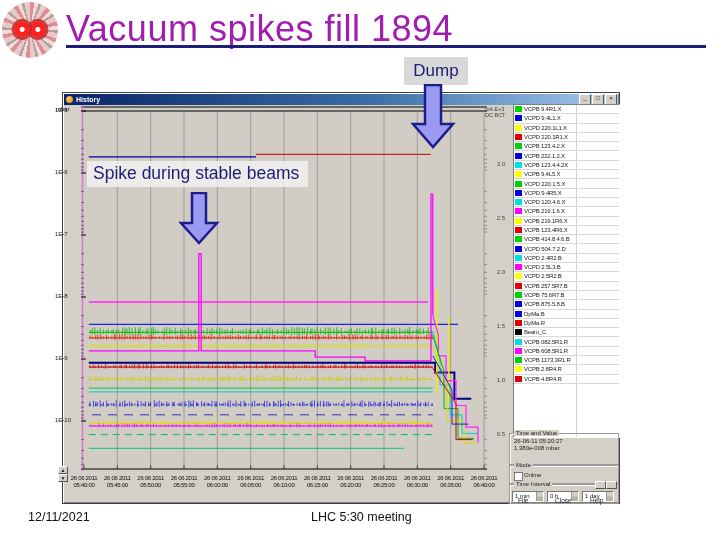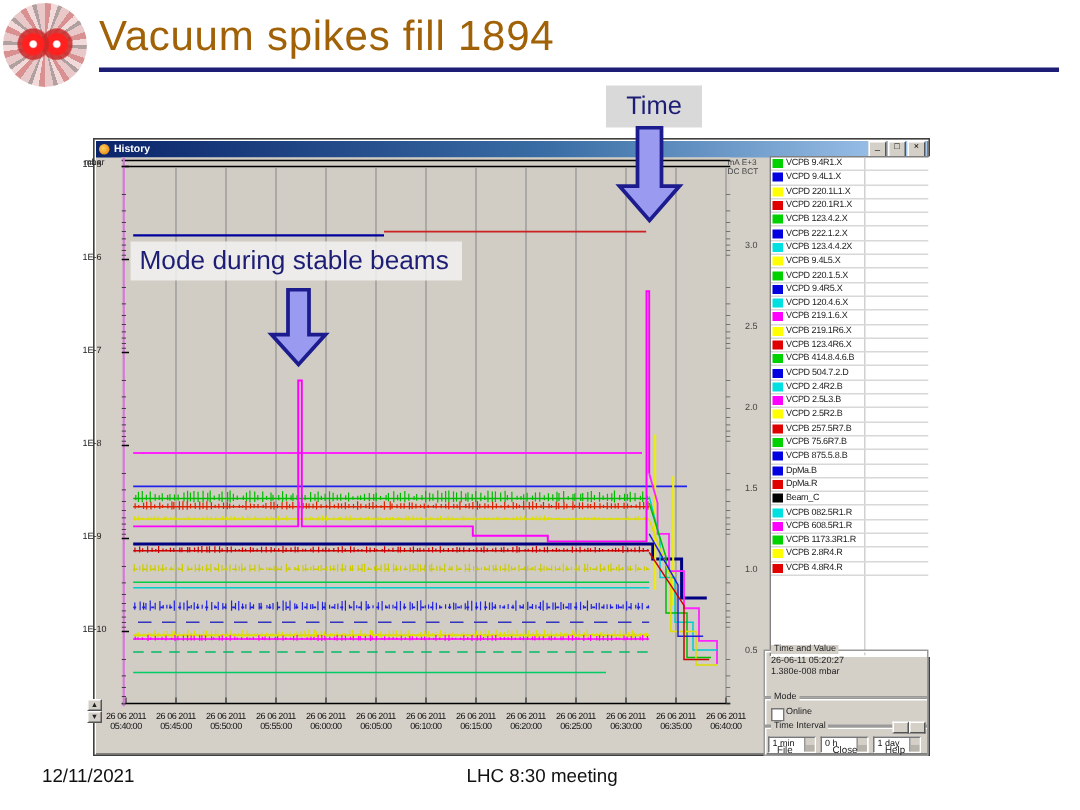--- a/index.html
+++ b/index.html
@@ -7,21 +7,21 @@
   .abs{position:absolute;}
 
   
   #logo{left:2px;top:2px;width:56px;height:56px;border-radius:50%;
     background:
       radial-gradient(circle at 36% 49%, #ffffff 0 2px, #ff2020 3px 7px, rgba(200,40,40,.85) 8px 10px, rgba(0,0,0,0) 11px),
       radial-gradient(circle at 64% 49%, #ffffff 0 2px, #ff2020 3px 7px, rgba(200,40,40,.85) 8px 10px, rgba(0,0,0,0) 11px),
       repeating-conic-gradient(#d89090 0 9deg, #f2dada 9deg 18deg, #b0a0a0 18deg 24deg, #e8c8c8 24deg 36deg),
       repeating-radial-gradient(circle at 50% 50%, #e8baba 0 3px, #f6e6e6 3px 6px, #caa 6px 9px);
     background-blend-mode:normal;}
-  #slide-title{left:66px;top:8px;font-size:28px;color:#a16207;letter-spacing:.5px;}
+  #slide-title{left:66px;top:8px;font-size:36px;color:#a21caf;letter-spacing:.5px;}
   #title-rule{left:66px;top:45px;width:640px;height:3px;background:#1d1d75;}
 
   
   #dump-label{left:404px;top:57px;width:64px;height:28px;background:#d9d9d9;
     color:#1d1d75;font-size:17px;text-align:center;line-height:28px;}
   #spike-label{left:87px;top:161px;background:rgba(243,243,243,.82);color:#1d1d75;
     font-size:17.5px;padding:2px 9px 3px 6px;z-index:30;}
   .arrow{z-index:40;}
 
   
@@ -73,21 +73,21 @@
 </style>
 </head>
 <body>
 
 <div id="slide">
 
   <div id="logo" class="abs"></div>
   <div id="slide-title" class="abs">Vacuum spikes fill 1894</div>
   <div id="title-rule" class="abs"></div>
 
-  <div id="dump-label" class="abs">Time</div>
+  <div id="dump-label" class="abs">Dump</div>
 
   <div id="win" class="abs">
     <div id="titlebar" class="abs">
       <span id="win-icon"></span>
       <span id="win-title">History</span>
     </div>
     <div id="win-controls">
       <span class="wbtn">_</span>
       <span class="wbtn">□</span>
       <span class="wbtn">×</span>
@@ -1488,20 +1488,20 @@
     </div>
 
     <span class="btm-btn" style="left:455px;">File</span>
     <span class="btm-btn" style="left:492px;">Close</span>
     <span class="btm-btn" style="left:527px;">Help</span>
   </div>
 
   <svg class="abs arrow" style="left:408px;top:84px;" width="50" height="66">
     <polygon points="17,1 33,1 33,40 45,40 25,63 5,40 17,40" fill="#9a9af0" stroke="#1c1c8e" stroke-width="2.5"></polygon>
   </svg>
-  <div id="spike-label" class="abs">Mode during stable beams</div>
+  <div id="spike-label" class="abs">Spike during stable beams</div>
   <svg class="abs arrow" style="left:176px;top:192px;" width="46" height="54">
     <polygon points="16,1 30,1 30,31 41,31 23,51 5,31 16,31" fill="#9a9af0" stroke="#1c1c8e" stroke-width="2.5"></polygon>
   </svg>
 
   <div class="abs footer" style="left:28px;top:510px;">12/11/2021</div>
-  <div class="abs footer" style="left:311px;top:510px;">LHC 8:30 meeting</div>
+  <div class="abs footer" style="left:311px;top:510px;">LHC 5:30 meeting</div>
 </div>
 
 </body></html>

